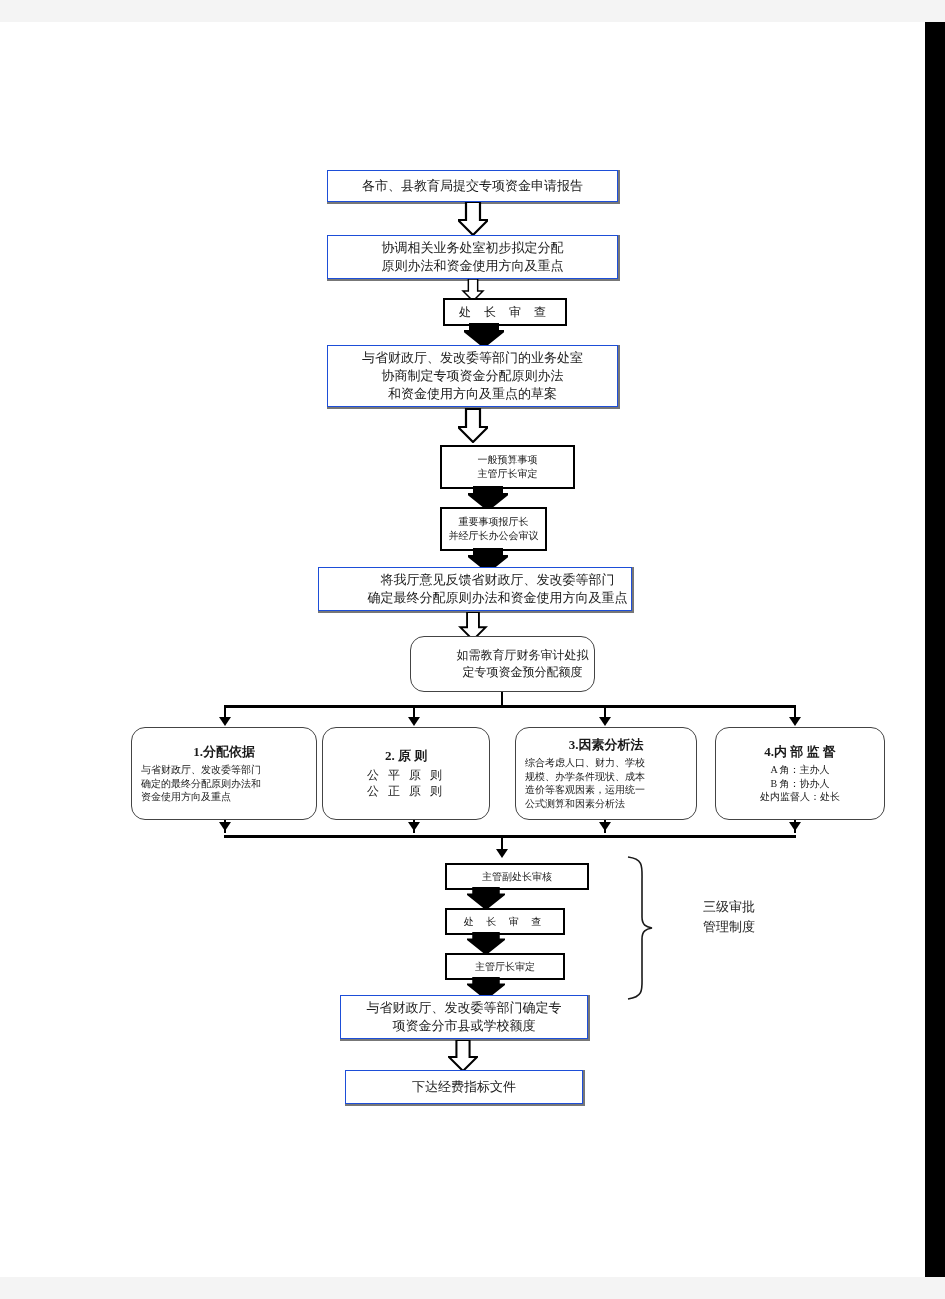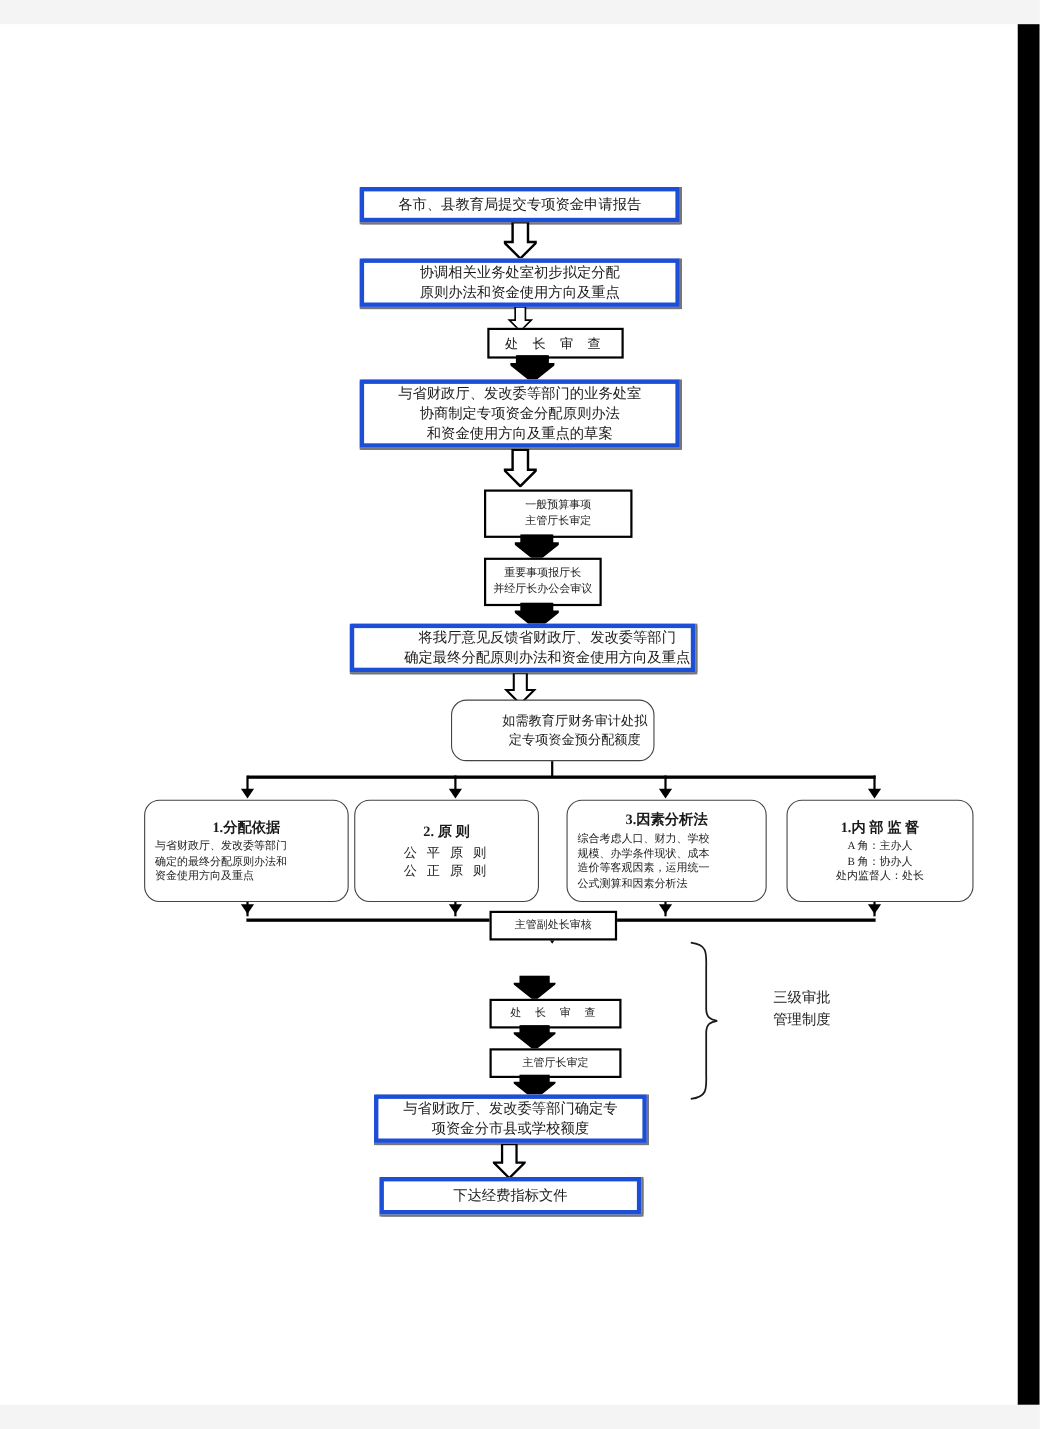--- a/index.html
+++ b/index.html
@@ -45,21 +45,21 @@
     background: #ffffff;
     display: flex;
     flex-direction: column;
     align-items: center;
     justify-content: center;
     text-align: center;
     color: #1a1a1a;
     line-height: 1.38;
   }
   .rect {
-    border: 4px solid #1d4ed8;
+    border: 1px solid #1d4ed8;
     box-shadow: 2px 0 0 0 #777, 0 2px 0 0 #777, 2px 2px 0 0 #777;
   }
   .rect-plain {
     border: 2px solid #000;
   }
   .round {
     border: 1px solid #444;
     border-radius: 14px;
   }
   .node .line { display: block; white-space: nowrap; }
@@ -208,21 +208,21 @@
 
     <div class="node round" style="left:515px; top:705px; width:182px; height:93px;">
       <span class="hd">3.因素分析法</span>
       <span class="line t11 lft">综合考虑人口、财力、学校</span>
       <span class="line t11 lft">规模、办学条件现状、成本</span>
       <span class="line t11 lft">造价等客观因素，运用统一</span>
       <span class="line t11 lft">公式测算和因素分析法</span>
     </div>
 
     <div class="node round" style="left:715px; top:705px; width:170px; height:93px;">
-      <span class="hd">1.内 部 监 督</span>
+      <span class="hd">4.内 部 监 督</span>
       <span class="line t11">A 角：主办人</span>
       <span class="line t11">B 角：协办人</span>
       <span class="line t11">处内监督人：处长</span>
     </div>
 
     <div class="vline" style="left:224px; top:798px; height:13px;"></div>
     <div class="arrow-dn" style="left:219px; top:800px;"></div>
 
     <div class="vline" style="left:413px; top:798px; height:13px;"></div>
     <div class="arrow-dn" style="left:408px; top:800px;"></div>
@@ -230,21 +230,21 @@
     <div class="vline" style="left:604px; top:798px; height:13px;"></div>
     <div class="arrow-dn" style="left:599px; top:800px;"></div>
 
     <div class="vline" style="left:794px; top:798px; height:13px;"></div>
     <div class="arrow-dn" style="left:789px; top:800px;"></div>
 
     <div class="hline" style="left:224px; top:813px; width:572px;"></div>
     <div class="vline" style="left:501px; top:813px; height:16px;"></div>
     <div class="arrow-dn" style="left:496px; top:827px;"></div>
 
-    <div class="node rect-plain" style="left:445px; top:806px; width:116px; height:27px;">
+    <div class="node rect-plain" style="left:445px; top:841px; width:144px; height:27px;">
       <span class="line t11">主管副处长审核</span>
     </div>
 
     <svg class="blockarrow" style="left:467px; top:865px;" width="38" height="22" viewBox="0 0 40 24">
       <polygon points="6,0 34,0 34,8 40,8 20,24 0,8 6,8" fill="#000000" stroke="#000" stroke-width="2"></polygon>
     </svg>
 
     <div class="node rect-plain" style="left:445px; top:886px; width:120px; height:27px;">
       <span class="line t11 sp2">处 长 审 查</span>
     </div>

